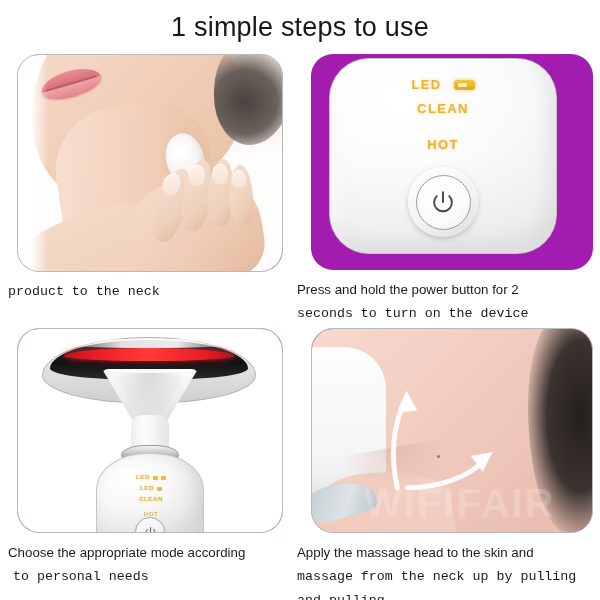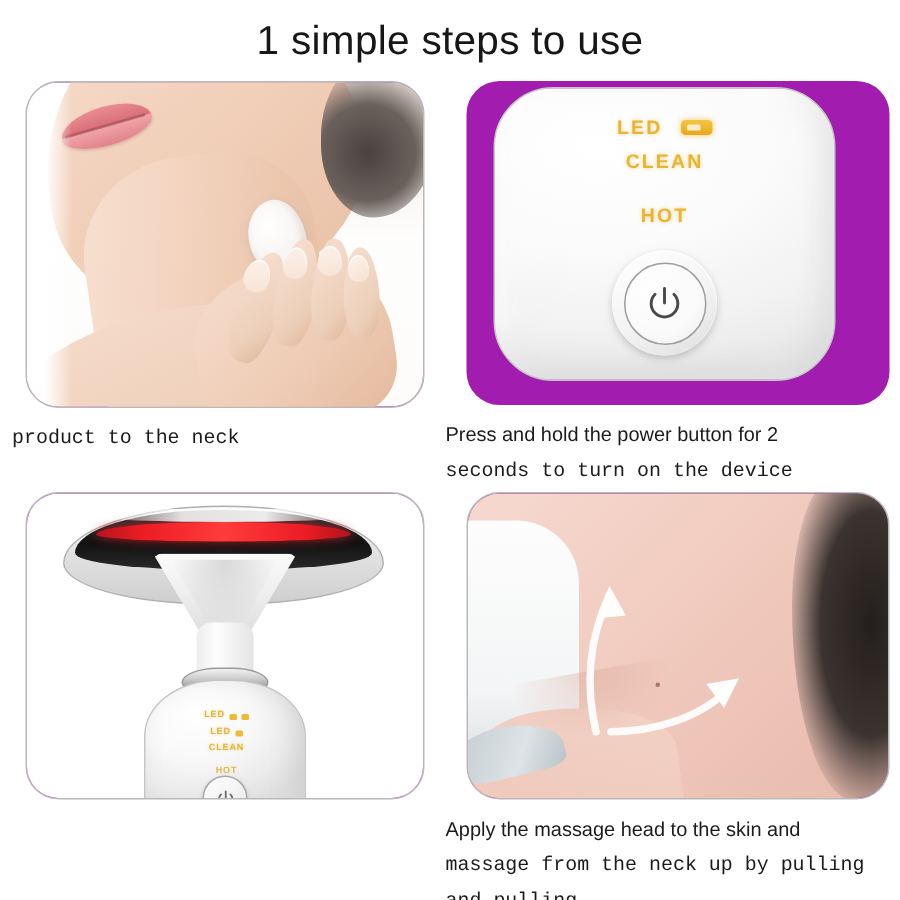--- a/index.html
+++ b/index.html
@@ -460,39 +460,44 @@
         </div>
 
         <div class="dev-power">
           <svg viewBox="0 0 24 24" fill="none" stroke="#6a6a6a" stroke-width="2.2" stroke-linecap="round">
             <path d="M12 3 V 12"></path>
             <path d="M6.2 6.6 a 8.2 8.2 0 1 0 11.6 0"></path>
           </svg>
         </div>
       </div>
     </div>
+    <div class="caption indent">
+      <span>Choose the appropriate mode according</span>
+      <span class="line2">to personal needs</span>
+    </div>
   </div>
 
   <div class="step-cell">
     <div class="panel p4">
       <div class="skin-scene">
         <div class="p4-hair"></div>
         <div class="p4-white-block"></div>
         <div class="p4-shoulder"></div>
         <div class="p4-cloth"></div>
         <div class="p4-collarbone"></div>
         <div class="p4-mole"></div>
 
         <svg class="arrows" viewBox="0 0 282 205">
           <path d="M86 160 C 78 126, 82 96, 95 68" fill="none" stroke="#ffffff" stroke-width="5" stroke-linecap="round" opacity="0.93"></path>
           <path d="M95 62 L 86 84 L 106 82 Z" fill="#ffffff" opacity="0.95"></path>
           <path d="M96 160 C 126 160, 158 150, 176 130" fill="none" stroke="#ffffff" stroke-width="5" stroke-linecap="round" opacity="0.93"></path>
           <path d="M182 124 L 160 128 L 172 144 Z" fill="#ffffff" opacity="0.95"></path>
         </svg>
 
+        <div class="watermark">WIFIFAIR</div>
       </div>
     </div>
     <div class="caption">
       <span>Apply the massage head to the skin and</span>
       <span class="line2">massage from the neck up by pulling and pulling</span>
     </div>
   </div>
 
 </div>
 

